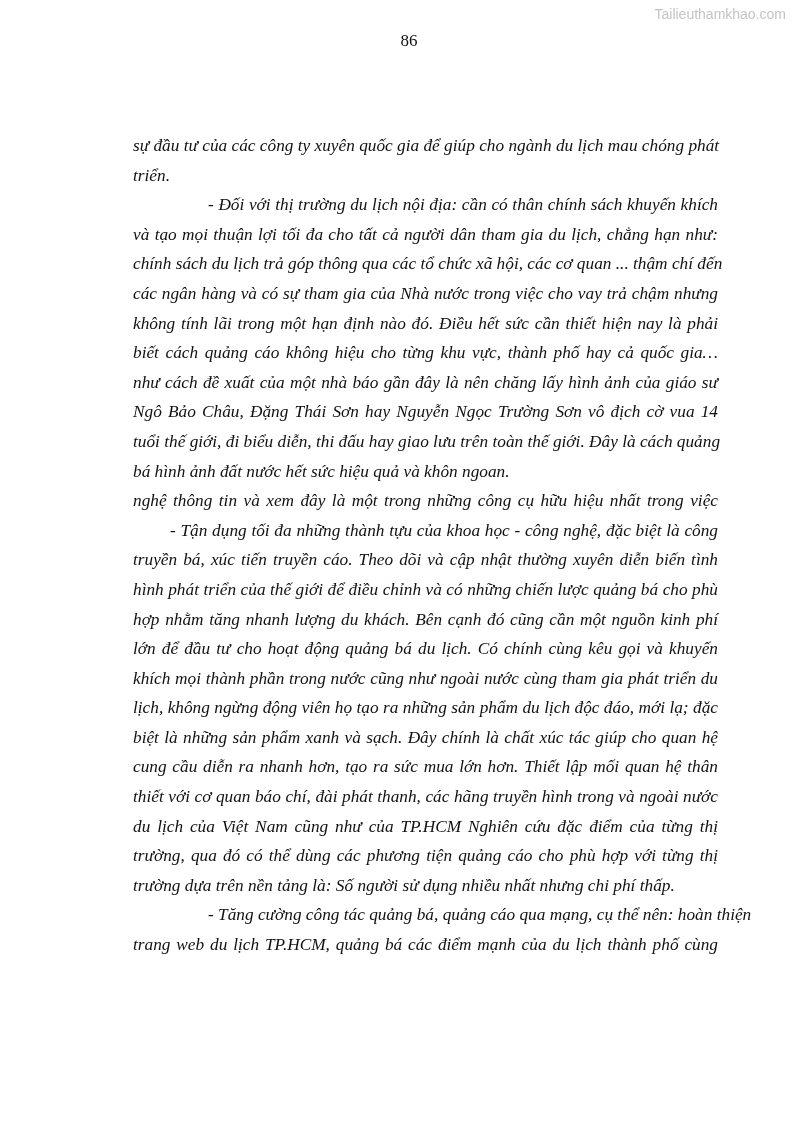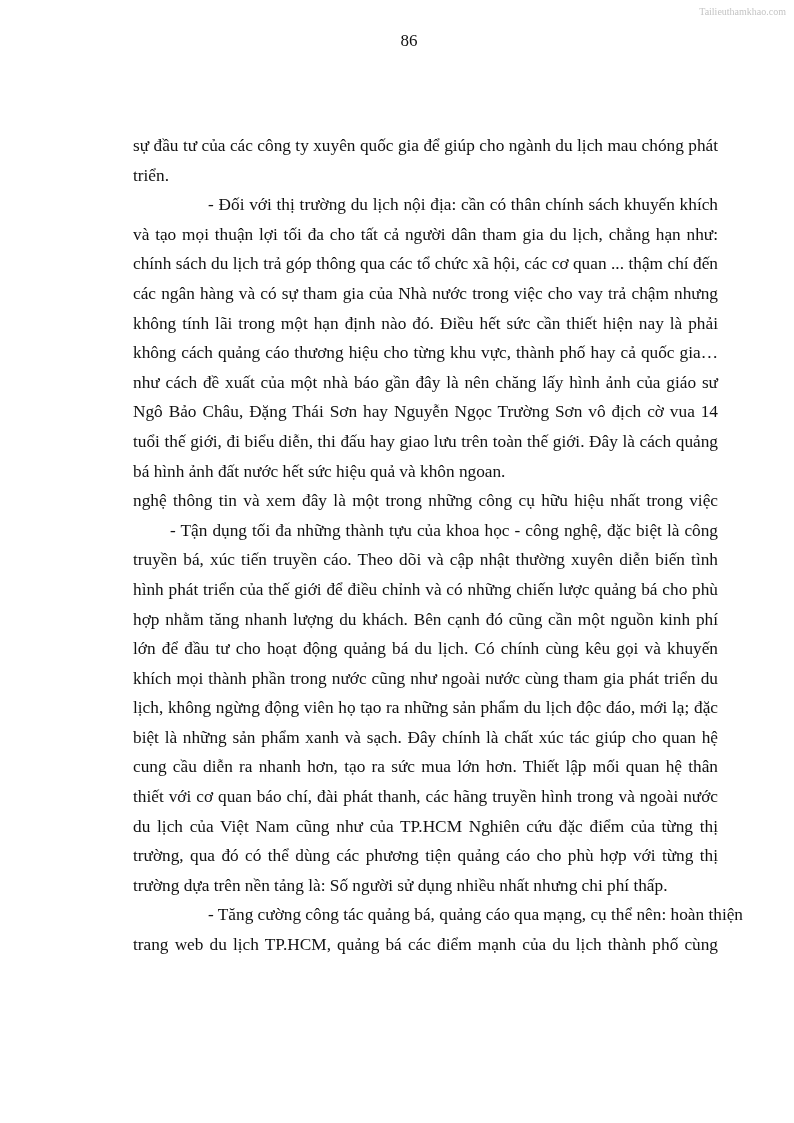--- a/index.html
+++ b/index.html
@@ -1,32 +1,32 @@
 <!DOCTYPE html>
 <html><head>
 <meta charset="utf-8">
 <style>
   html, body { margin: 0; padding: 0; background: #ffffff; }
   body { width: 794px; height: 1123px; position: relative; overflow: hidden; }
   .watermark {
     position: absolute; top: 6px; right: 8px;
-    font-family: Liberation Serif, serif;
-    font-size: 10px; color: #c4c4c4; letter-spacing: 0px;
+    font-family: Liberation Sans, sans-serif;
+    font-size: 14px; color: #c4c4c4; letter-spacing: 0px;
   }
   .page-number {
     position: absolute; top: 31px; left: 0; width: 794px; text-align: center;
     font-family: "Liberation Serif", serif; font-size: 17px; color: #111; padding-left: 12px;
   }
   .body-text {
     position: absolute; top: 131px; left: 133px; width: 585px;
     font-family: "Liberation Serif", serif; font-size: 17.3px; color: #111;
   }
   .line {
     height: 29.6px; line-height: 29.6px; white-space: nowrap;
-    text-align: justify; text-align-last: justify;
+    text-align: justify; text-align-last: justify; font-style: italic;
   }
   .line.last { text-align-last: left; }
   .line.indent { padding-left: 75px; }
   .line.indent-s { padding-left: 37px; }
 </style>
 </head>
 <body>
 
 <div class="watermark">Tailieuthamkhao.com</div>
 <div class="page-number">86</div>
@@ -37,21 +37,21 @@
     <div class="line">sự đầu tư của các công ty xuyên quốc gia để giúp cho ngành du lịch mau chóng phát</div>
     <div class="line last">triển.</div>
   </div>
 
   <div>
     <div class="line indent">- Đối với thị trường du lịch nội địa: cần có thân chính sách khuyến khích</div>
     <div class="line">và tạo mọi thuận lợi tối đa cho tất cả người dân tham gia du lịch, chẳng hạn như:</div>
     <div class="line">chính sách du lịch trả góp thông qua các tổ chức xã hội, các cơ quan ... thậm chí đến</div>
     <div class="line">các ngân hàng và có sự tham gia của Nhà nước trong việc cho vay trả chậm nhưng</div>
     <div class="line">không tính lãi trong một hạn định nào đó. Điều hết sức cần thiết hiện nay là phải</div>
-    <div class="line">không cách quảng cáo thương hiệu cho từng khu vực, thành phố hay cả quốc gia…</div>
+    <div class="line">biết cách quảng cáo không hiệu cho từng khu vực, thành phố hay cả quốc gia…</div>
     <div class="line">như cách đề xuất của một nhà báo gần đây là nên chăng lấy hình ảnh của giáo sư</div>
     <div class="line">Ngô Bảo Châu, Đặng Thái Sơn hay Nguyễn Ngọc Trường Sơn vô địch cờ vua 14</div>
     <div class="line">tuổi thế giới, đi biểu diễn, thi đấu hay giao lưu trên toàn thế giới. Đây là cách quảng</div>
     <div class="line last">bá hình ảnh đất nước hết sức hiệu quả và khôn ngoan.</div>
   </div>
 
   <div>
     <div class="line">nghệ thông tin và xem đây là một trong những công cụ hữu hiệu nhất trong việc</div>
     <div class="line indent-s">- Tận dụng tối đa những thành tựu của khoa học - công nghệ, đặc biệt là công</div>
     <div class="line">truyền bá, xúc tiến truyền cáo. Theo dõi và cập nhật thường xuyên diễn biến tình</div>

